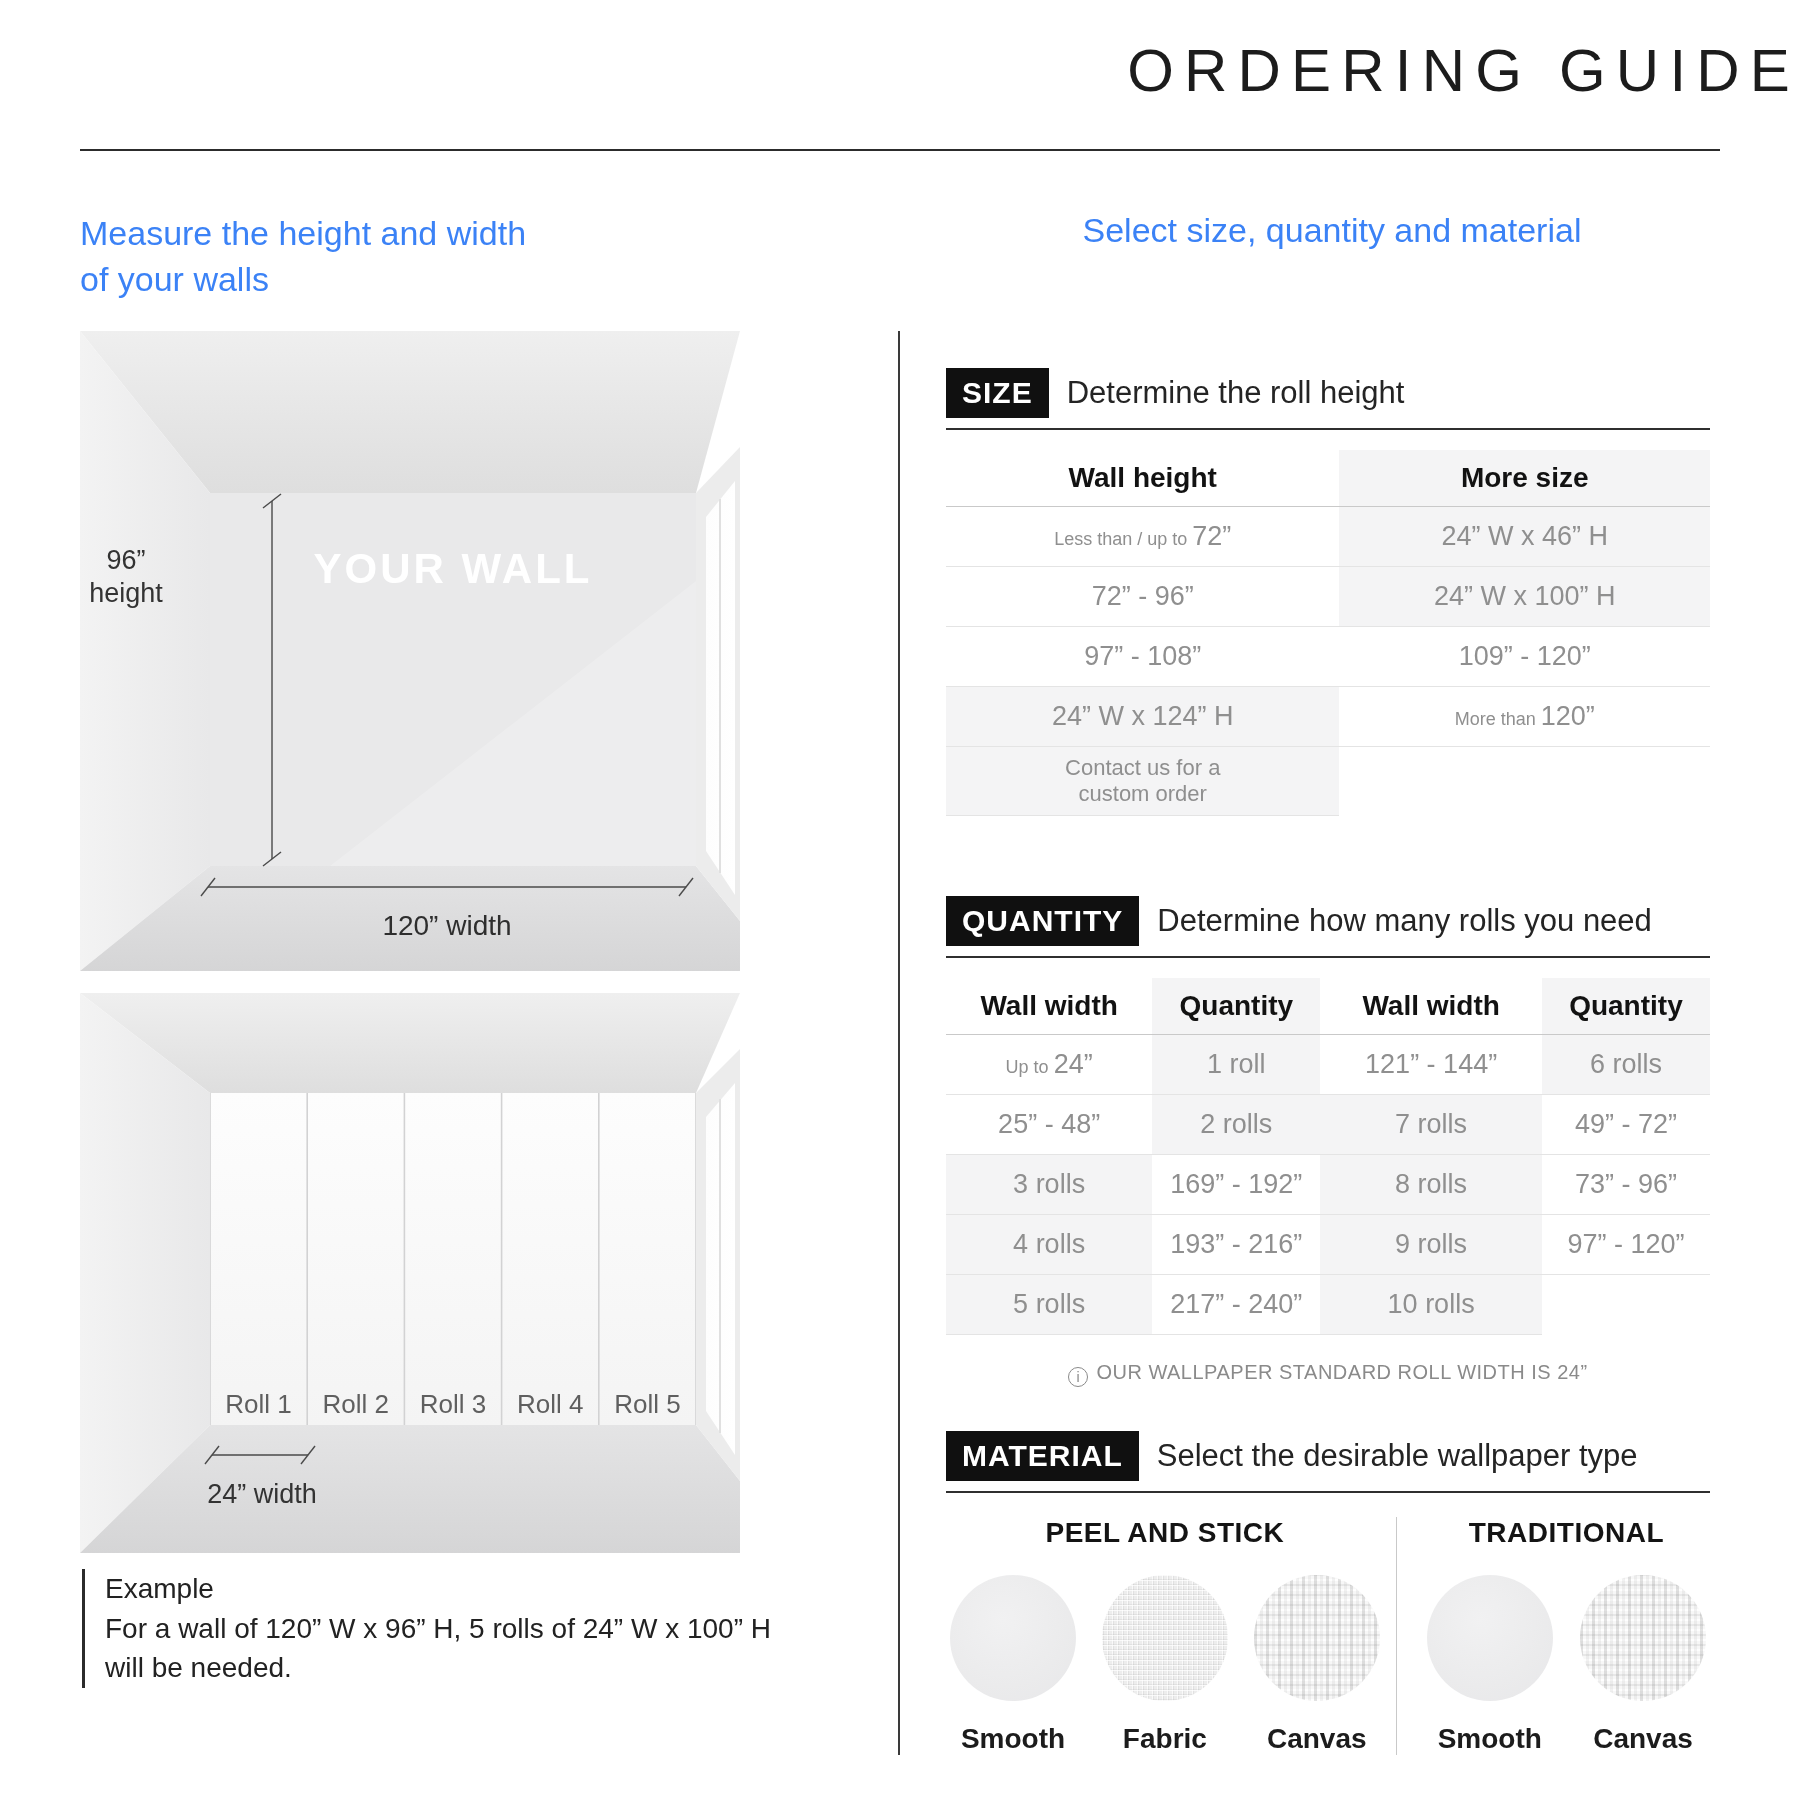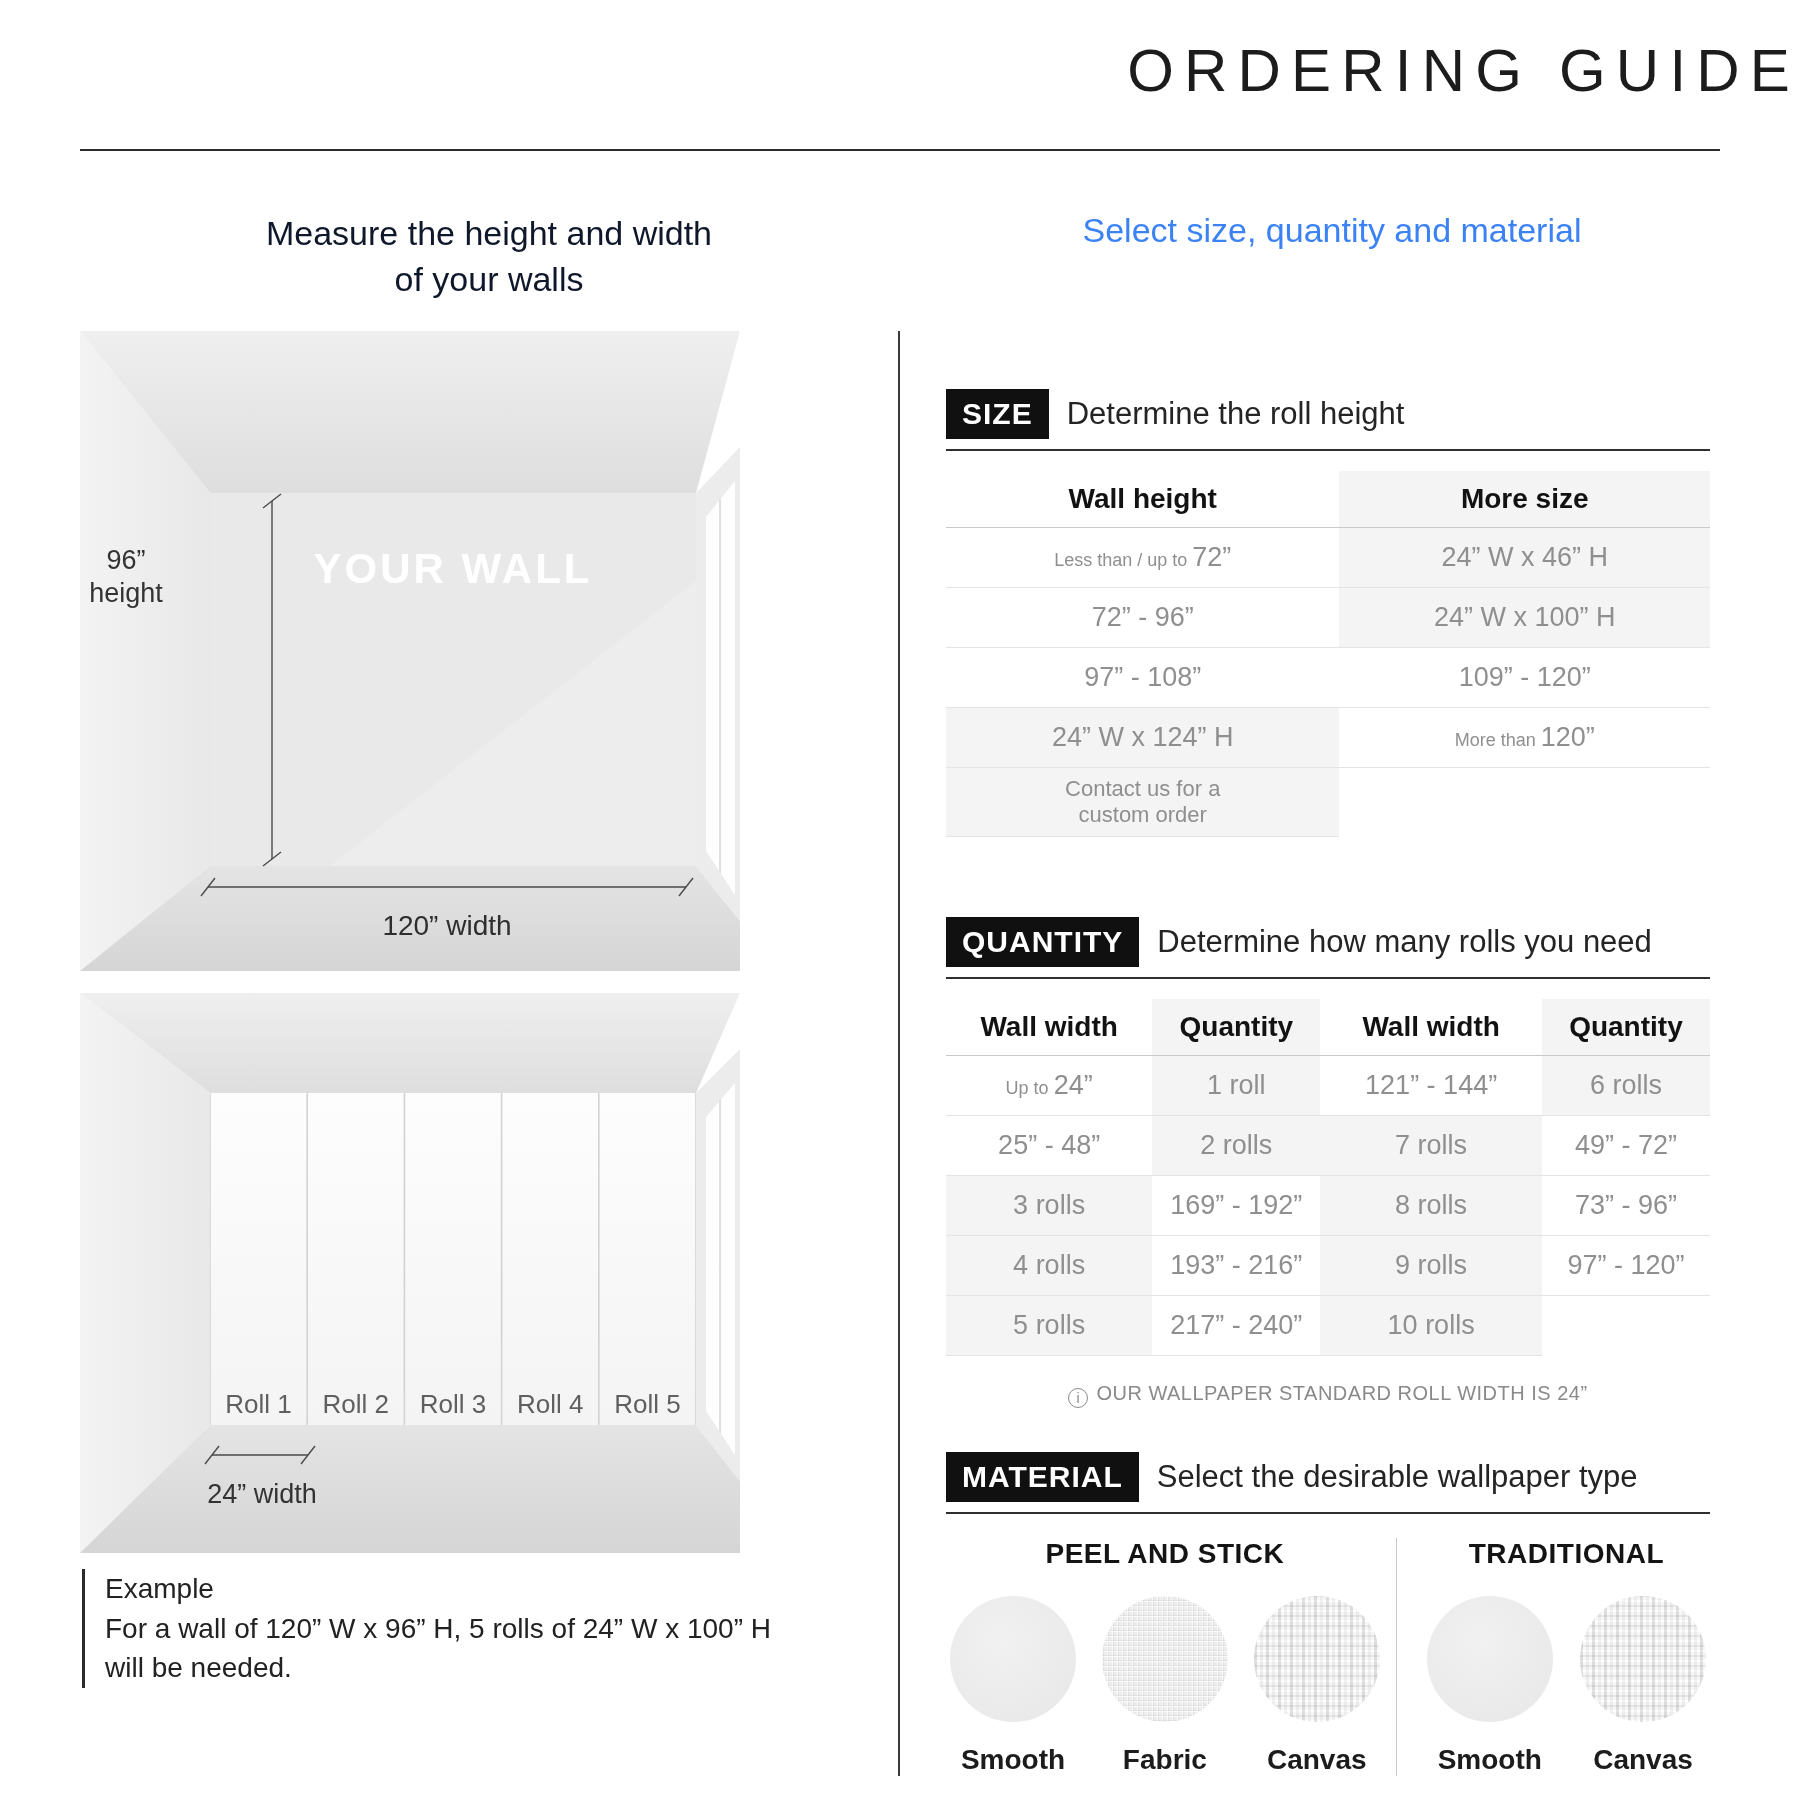--- a/index.html
+++ b/index.html
@@ -5,21 +5,21 @@
   * { margin:0; padding:0; box-sizing:border-box; }
   html,body { width:1800px; height:1800px; background:#ffffff; overflow:hidden;
               font-family:"Liberation Sans", sans-serif; color:#1f1f1f; }
 
   
   .page-title { padding-top:36px; text-align:right; font-size:60px; font-weight:400;
                 letter-spacing:0.17em; color:#1c1c1c; }
   .title-rule { margin:44px 80px 0 80px; border-top:2px solid #2c2c2c; }
 
   .headings { display:flex; margin:60px 80px 0 80px; }
-  .h-left  { width:818px; text-align:center; font-size:34px; line-height:1.35; color:#0f172a; }
+  .h-left  { width:818px; font-size:34px; line-height:1.35; color:#3b82f6; }
   .h-right { flex:1; text-align:center; font-size:34px; color:#3b82f6; padding-left:46px; }
 
   
   .columns { display:flex; margin:28px 80px 0 80px; }
   .col-left { width:818px; }
   .col-right { flex:1; border-left:2px solid #3a3a3a; padding:0 10px 0 46px; }
 
   
   .room { display:block; width:660px; }
   .room2 { margin-top:22px; }
@@ -29,21 +29,21 @@
   .roll-label { fill:#5f5f5f; font-size:26px; }
   .m-line, .m-tick { stroke:#4a4a4a; stroke-width:1.4; }
 
   
   .example { margin:16px 0 0 2px; border-left:3px solid #2b2b2b; padding-left:20px;
              font-size:28px; line-height:1.42; color:#222222; }
 
   
   .section-header { display:flex; align-items:center; border-bottom:2px solid #2f2f2f;
                     padding-bottom:10px; }
-  .sec-size { margin-top:58px; }
+  .sec-size { margin-top:37px; }
   .sec-quantity { margin-top:80px; }
   .sec-material { margin-top:44px; }
   .badge { background:#101010; color:#ffffff; font-size:30px; font-weight:bold;
            padding:8px 16px; letter-spacing:1px; }
   .section-title { margin-left:18px; font-size:31px; color:#242424; }
 
   
   .size-table { display:grid; grid-template-columns:51.5% 48.5%; margin-top:20px; }
   .qty-table  { display:grid; grid-template-columns:27% 22% 29% 22%; margin-top:20px; }
   .t-h   { font-size:28px; font-weight:bold; color:#121212; text-align:center;

